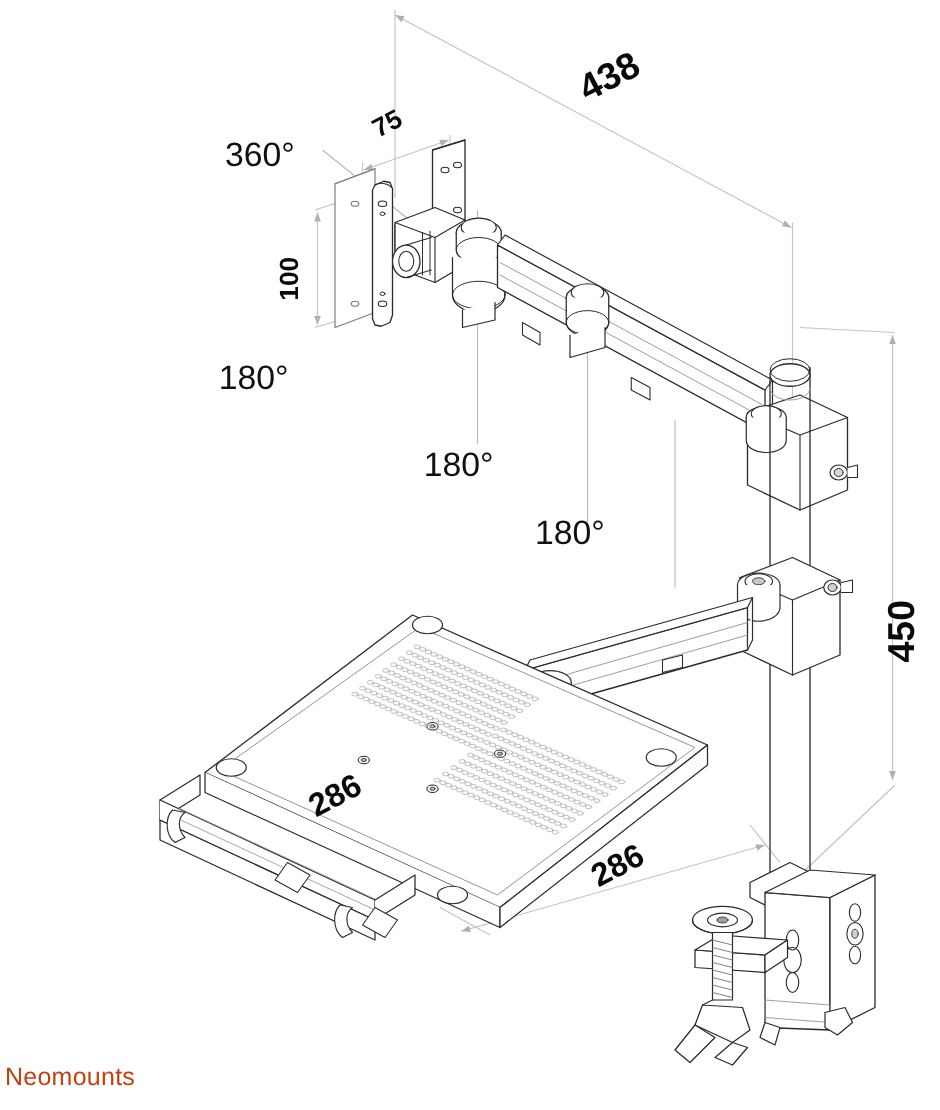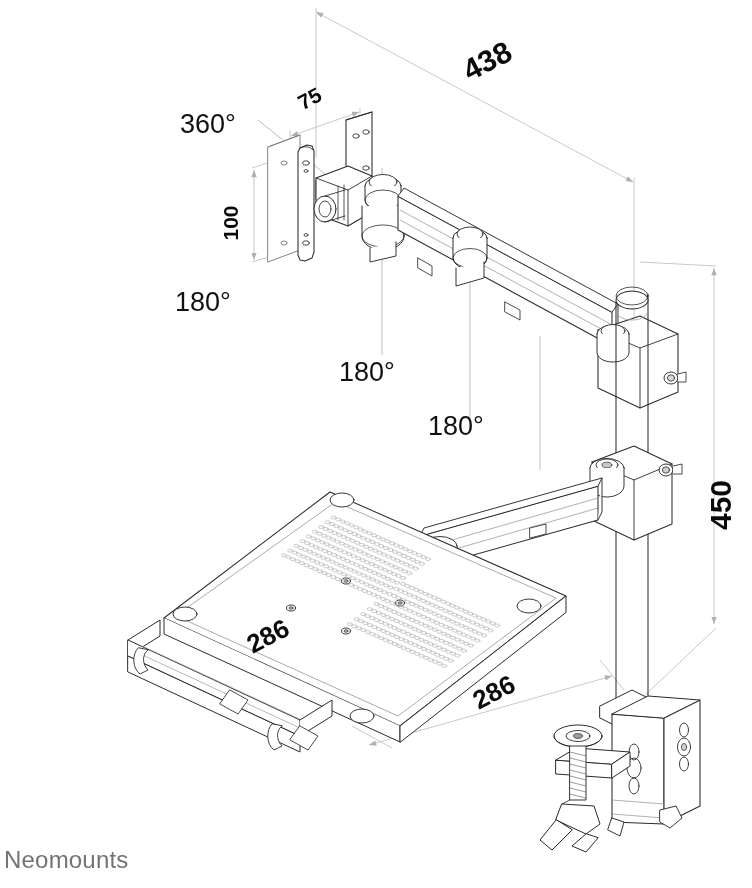--- a/index.html
+++ b/index.html
@@ -20,23 +20,23 @@
   }
   .angle-label{
     font-family:"Liberation Sans", sans-serif;
     font-weight:400;
     fill:#111111;
   }
   .brand{
     position:absolute;
     left:4px;bottom:14px;
     font-family:"Liberation Sans", sans-serif;
-    font-size:24px;
+    font-size:20px;
     letter-spacing:.2px;
-    color:#737373;
+    color:#c2410c;
     white-space:nowrap;
     user-select:none;
   }
 </style>
 </head>
 <body>
 
 <div id="stage">
 
   <svg id="drawing" viewBox="0 0 752 888" xmlns="http://www.w3.org/2000/svg">

